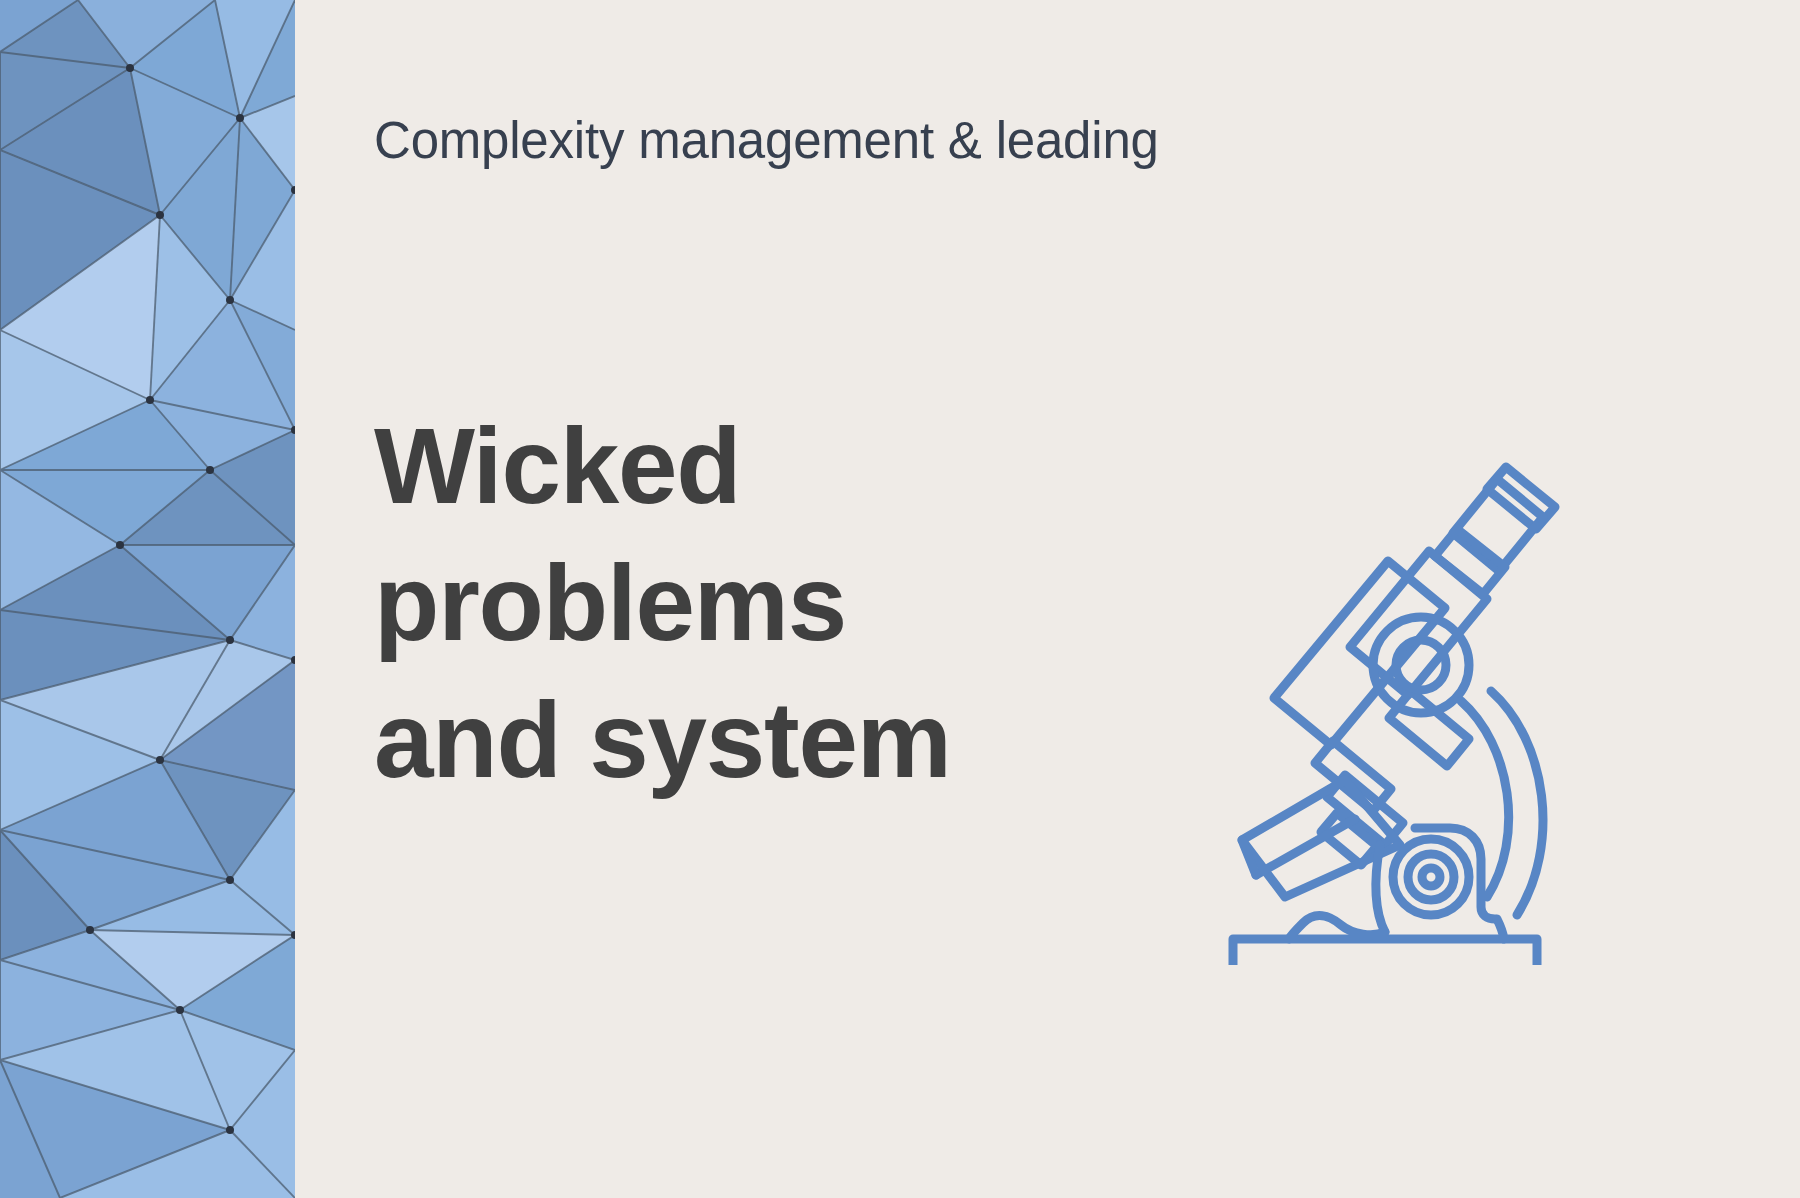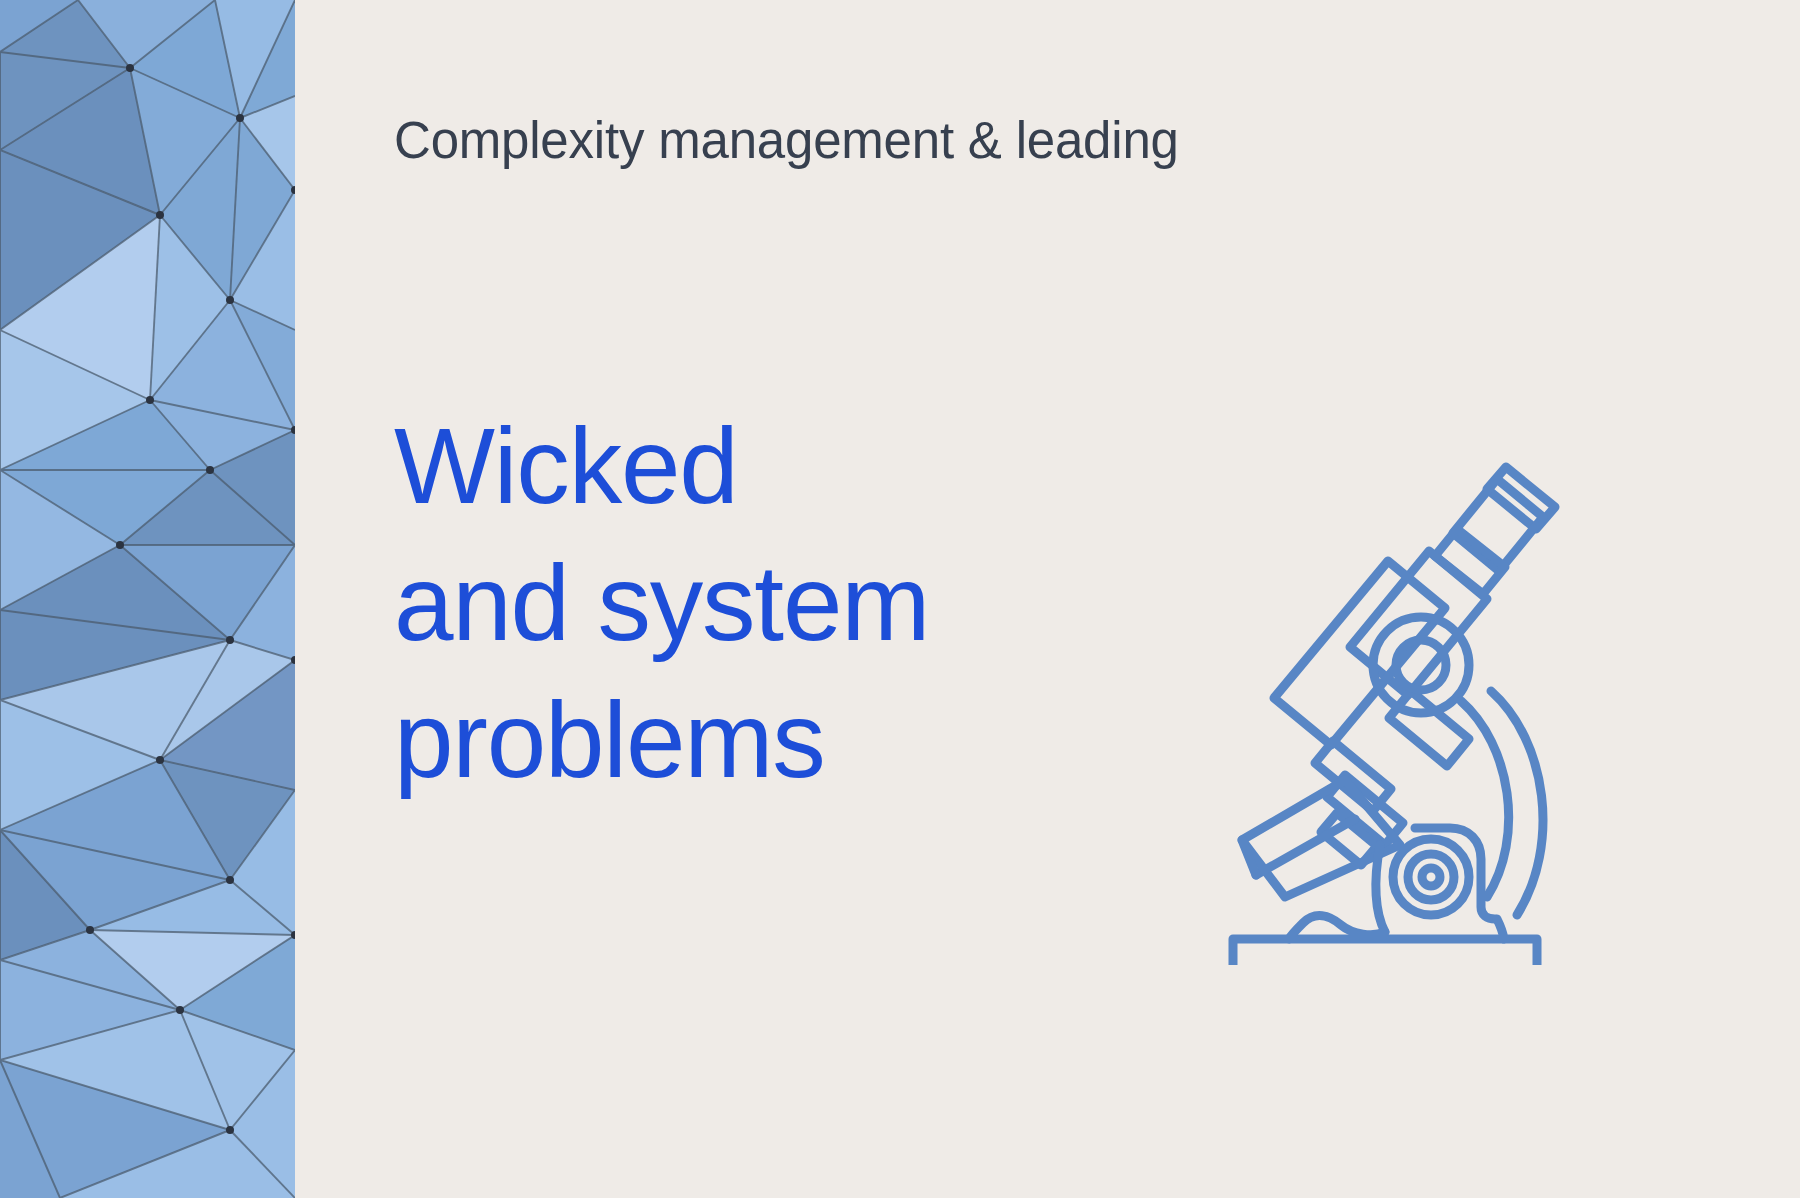--- a/index.html
+++ b/index.html
@@ -28,21 +28,21 @@
   }
   #poly-panel svg {
     display: block;
     width: 295px;
     height: 1198px;
   }
 
   
   #text-col {
     position: absolute;
-    left: 394px;
+    left: 374px;
     top: 0;
     width: 1190px;
     height: 1198px;
   }
 
   #subtitle {
     position: absolute;
     left: 0;
     top: 110px;
     width: 1200px;
@@ -57,22 +57,22 @@
     white-space: nowrap;
   }
 
   #headline {
     position: absolute;
     left: 0;
     top: 398px;
     width: 780px;
     font-size: 107px;
     line-height: 1.28;
-    font-weight: 400;
-    color: #1d4ed8;
+    font-weight: 700;
+    color: #404040;
     letter-spacing: -1.2px;
   }
   #headline .head-line {
     display: block;
     white-space: nowrap;
   }
 
   
   #microscope {
     position: absolute;
@@ -234,22 +234,22 @@
   </div>
 
   <div id="text-col">
 
     <div id="subtitle">
       <span class="sub-line">Complexity management &amp; leading</span>
     </div>
 
     <div id="headline">
       <span class="head-line">Wicked</span>
+      <span class="head-line">problems</span>
       <span class="head-line">and system</span>
-      <span class="head-line">problems</span>
     </div>
 
   </div>
 
   <div id="microscope">
     <svg viewBox="0 0 390 520">
       <g fill="none" stroke="#5886c5" stroke-width="9" stroke-linecap="round" stroke-linejoin="round">
 
         <path d="M281,22 L330,62 L311,84 L262,44 Z"></path>
 

